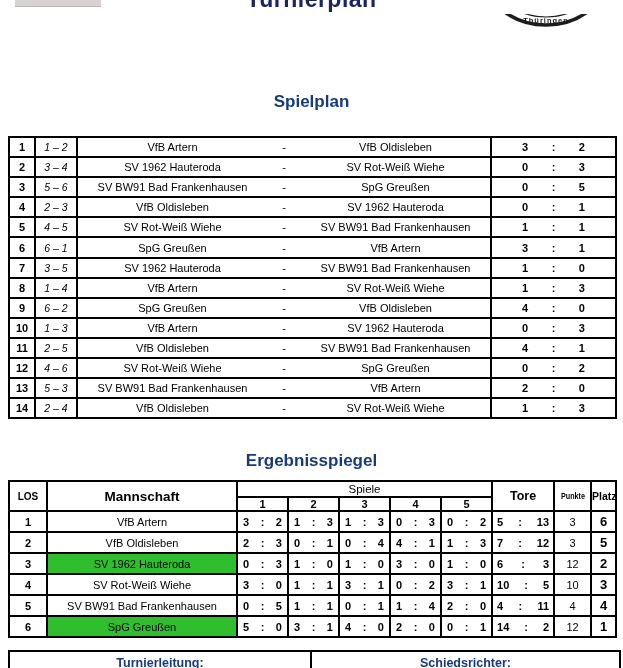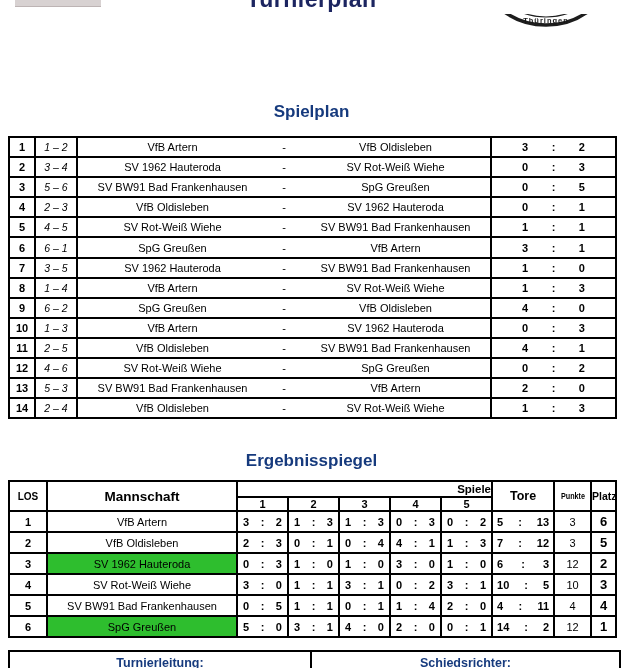--- a/index.html
+++ b/index.html
@@ -21,42 +21,42 @@
         overflow:hidden;white-space:nowrap;font-weight:normal;}
 
   
   .info-table{top:24px;}
   .info-table .hd{height:28px;font-weight:bold;font-size:12.5px;}
   .info-table .val{height:32px;font-size:12px;}
 
   
   .section-title{position:absolute;left:0;width:623px;text-align:center;
     font-size:17px;line-height:20px;font-weight:bold;color:var(--navy);}
-  .t-spielplan{top:102px;}
+  .t-spielplan{top:92px;}
   .t-ergebnis{top:451px;}
 
   
   .sp-table{top:136px;font-size:11px;}
   .sp-table td{height:18.1px;}
   .c-no{font-weight:bold;}
   .c-draw{font-style:italic;font-size:10.5px;}
   .match-line{display:flex;align-items:center;}
   .match-line .home,.match-line .away{flex:1;text-align:center;}
   .match-line .dash{width:34px;text-align:center;}
   .score-line{display:flex;justify-content:space-between;align-items:center;font-weight:bold;}
   .sp-table .score-line{padding:0 30px;}
 
   
   .erg-table{top:480px;font-size:11px;}
   .erg-table .hA{height:16px;}
   .erg-table .hB{height:13px;}
   .erg-table tbody td{height:19px;}
   .e-los-h{font-size:10px;font-weight:bold;}
   .e-mann-h{font-size:13.5px;font-weight:bold;}
-  .e-spiele-h{font-size:11.5px;font-weight:bold;text-align:right;}
+  .e-spiele-h{font-size:11.5px;font-weight:normal;}
   .e-num-h{font-size:11px;font-weight:bold;}
   .e-tore-h{font-size:12.5px;font-weight:bold;}
   .e-punkte-h{font-size:9px;font-weight:bold;}
   .e-punkte-h span{display:inline-block;transform:scaleX(.8);}
   .e-platz-h{font-size:10.5px;font-weight:bold;}
   .e-los{font-weight:bold;}
   .e-game .score-line{padding:0 5px;}
   .e-tore .score-line{padding:0 4px;}
   .e-platz{font-weight:bold;font-size:13px;}
   .highlight{background:var(--green);}

